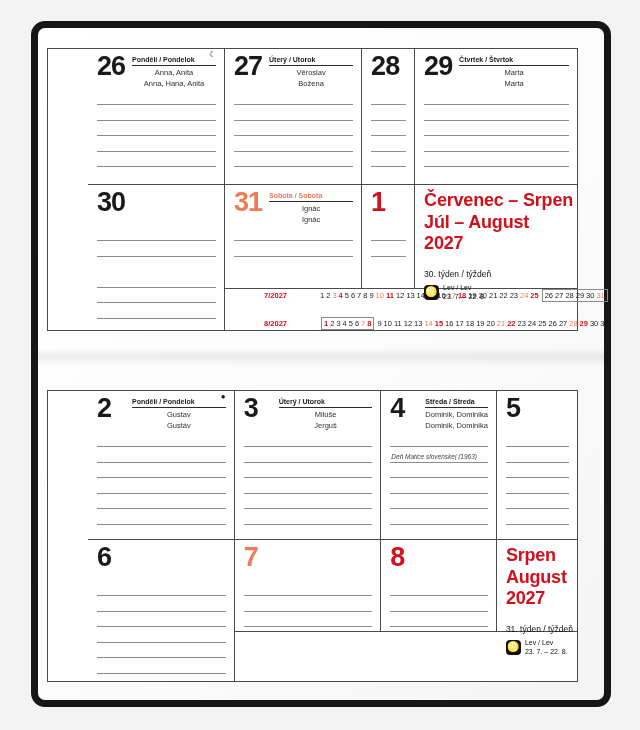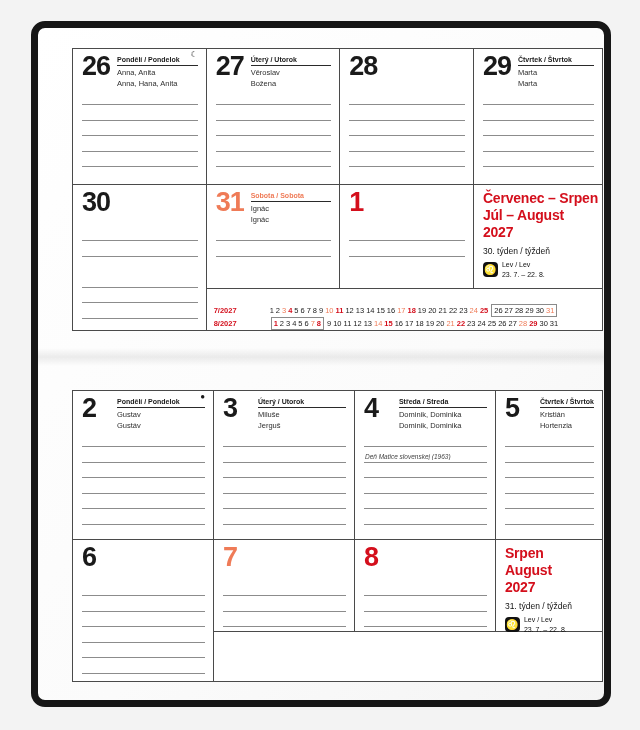--- a/index.html
+++ b/index.html
@@ -13,23 +13,23 @@
     position:absolute;left:31px;top:21px;width:580px;height:686px;
     box-sizing:border-box;border:7px solid #161616;border-radius:14px;
     background:linear-gradient(135deg,#ffffff 0%,#fbfbfb 60%,#f4f4f4 100%);
   }
   .page-inner{position:relative;width:100%;height:100%;}
   .page-gap{
     position:absolute;left:0;top:320px;width:100%;height:18px;
     background:linear-gradient(to bottom,rgba(0,0,0,0),rgba(0,0,0,0.07) 50%,rgba(0,0,0,0));
   }
   .week-block{
-    position:absolute;left:34px;width:531px;box-sizing:border-box;
-    display:grid;grid-template-columns:repeat(3,1fr);
-    border:1px solid #4a4a4a;background:#fff;
+    position:absolute;left:9px;width:531px;box-sizing:border-box;
+    display:grid;grid-template-columns:repeat(2,1fr);
+    border:1px solid #4a4a4a;background:#fff;padding-left:40px;
   }
   #block1{top:20px;height:283px;grid-template-rows:136px 104px auto;}
   #block2{top:362px;height:292px;grid-template-rows:149px 92px auto;}
 
   .cell{position:relative;box-sizing:border-box;}
   .c0{grid-column:1;grid-row:1;}
   .c1{grid-column:2;grid-row:1;}
   .c2{grid-column:3;grid-row:1;}
   .c3{grid-column:4;grid-row:1;}
   .c4{grid-column:1;grid-row:2 / span 2;}
@@ -47,45 +47,45 @@
   .day-num{
     width:35px;flex:0 0 35px;font-size:27px;font-weight:700;
     line-height:0.95;letter-spacing:-1px;color:#1a1a1a;
   }
   .head-col{flex:1;position:relative;padding-top:2px;min-width:0;}
   .day-label{
     font-size:7px;font-weight:700;color:#1a1a1a;
     border-bottom:1px solid #2a2a2a;padding-bottom:2px;white-space:nowrap;
   }
   .moon{position:absolute;right:0;top:-3px;font-size:8px;color:#1a1a1a;line-height:1;}
-  .day-names{padding-top:2px;font-size:7.5px;color:#2e2e2e;line-height:1.4;}
+  .day-names{padding-top:2px;font-size:7.5px;color:#2e2e2e;line-height:1.4;text-align:center;}
   .t-saturday .day-num,.t-saturday .day-label{color:var(--orange);}
   .t-sunday .day-num,.t-sunday .day-label{color:var(--red);}
 
   .rules{
     position:absolute;left:9px;right:8px;top:41px;bottom:4px;
     background-image:repeating-linear-gradient(to bottom,
       transparent 0,transparent 14.5px,var(--rule) 14.5px,var(--rule) 15.5px);
   }
   .day-note{
     position:absolute;left:10px;top:62px;right:10px;
     font-size:6.5px;font-style:italic;color:#444;white-space:nowrap;overflow:hidden;
   }
 
   .month-panel{padding:5px 4px 0 9px;}
-  .mp-title{color:var(--red);font-weight:700;font-size:14px;line-height:1.2;letter-spacing:-0.2px;}
-  .mp-week{font-size:8.5px;color:#111;margin-top:6px;}
+  .mp-title{color:var(--red);font-weight:700;font-size:18px;line-height:1.2;letter-spacing:-0.2px;}
+  .mp-week{font-size:8.5px;color:#111;margin-top:14px;}
   .mp-zodiac{display:flex;gap:4px;margin-top:4px;align-items:center;}
   .zicon{
     width:15px;height:15px;flex:0 0 15px;background:#111;border-radius:4px;color:#fff;
     display:flex;align-items:center;justify-content:center;font-size:10px;line-height:1;
   }
   .ztext{font-size:7px;line-height:1.35;color:#111;}
 
-  .mini-calendar{display:flex;flex-direction:column;justify-content:flex-end;}
+  .mini-calendar{display:flex;flex-direction:column;justify-content:space-between;margin-left:32px;}
   .mc-row{display:flex;align-items:center;}
   .mc-label{width:56px;flex:0 0 56px;padding-left:7px;color:var(--red);font-weight:700;font-size:7.5px;}
   .mc-days{display:flex;align-items:center;gap:2px;font-size:7.5px;color:#1a1a1a;white-space:nowrap;}
   .mc-d.sat{color:var(--orange);}
   .mc-d.sun{color:var(--red);font-weight:700;}
   .mc-box{display:flex;gap:2px;border:1px solid #8a8a8a;padding:1px 2px;margin:0 1px;}
 </style>
 </head>
 <body>
 
@@ -296,27 +296,20 @@
                 <div class="name-line">Dominik, Dominika</div>
               </div>
             </div>
           </div>
           <div class="day-note">Deň Matice slovenskej (1963)</div>
           <div class="rules"></div>
         </div>
         <div class="cell c3 t-weekday">
           <div class="cell-head">
             <div class="day-num">5</div>
-            <div class="head-col">
-              <div class="day-label">Čtvrtek / Štvrtok</div>
-              <div class="day-names">
-                <div class="name-line">Kristián</div>
-                <div class="name-line">Hortenzia</div>
-              </div>
-            </div>
           </div>
           <div class="rules"></div>
         </div>
         <div class="cell c4 t-weekday">
           <div class="cell-head">
             <div class="day-num">6</div>
           </div>
           <div class="rules"></div>
         </div>
         <div class="cell c5 t-saturday">

